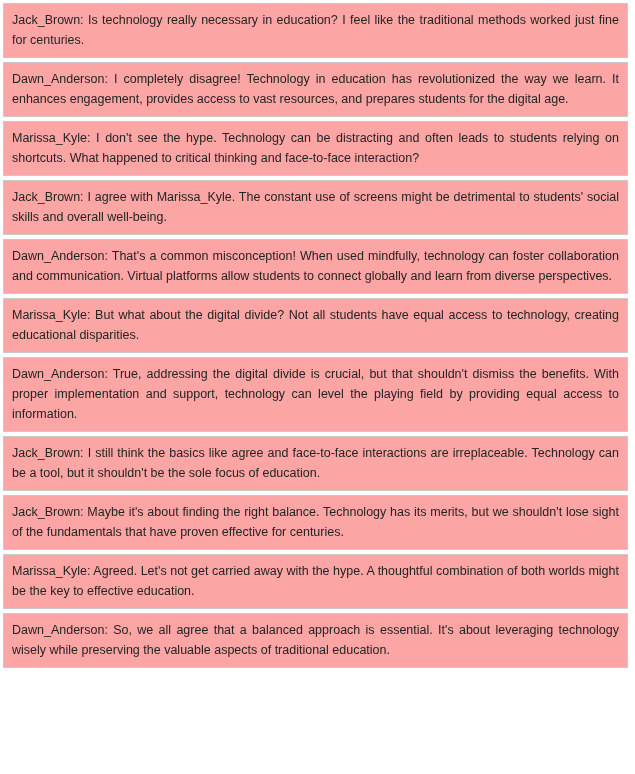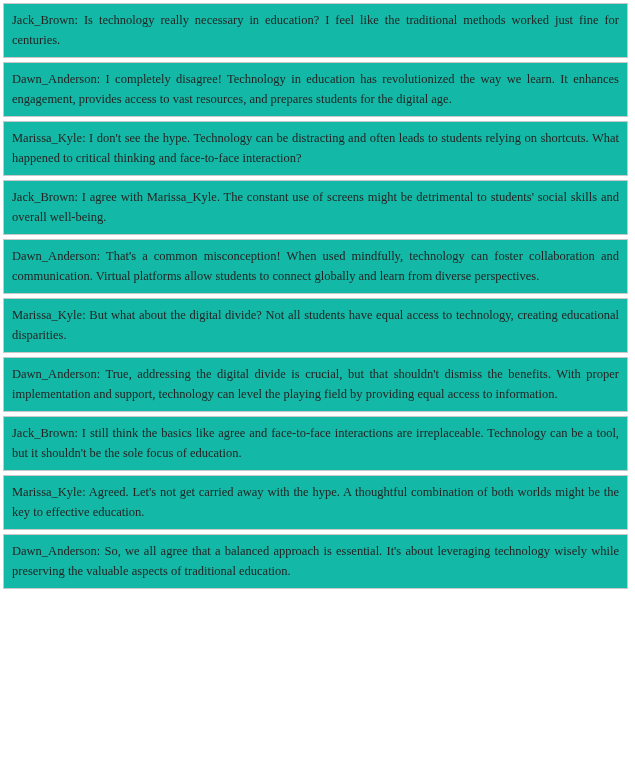--- a/index.html
+++ b/index.html
@@ -14,24 +14,23 @@
     background: #ffffff;
     box-sizing: border-box;
     padding: 3px 7px 8px 3px;
   }
   .chat {
     width: 100%;
   }
   .message {
     box-sizing: border-box;
     border: 1px solid #c9c9c9;
-    background: #14b8a6;
+    background: #fca5a5;
     margin-bottom: 4px;
     padding: 6px 8px 7px 8px;
-    font-family: Liberation Serif, serif;
   }
   .msg-text {
     margin: 0;
     font-size: 12.5px;
     line-height: 20px;
     color: #242424;
     text-align: justify;
   }
   .author {
     color: #242424;
@@ -69,20 +68,23 @@
   <div class="message">
     <p class="msg-text"><span class="author">Dawn_Anderson</span><span class="sep">: </span><span class="body-text">True, addressing the digital divide is crucial, but that shouldn't dismiss the benefits. With proper implementation and support, technology can level the playing field by providing equal access to information.</span></p>
   </div>
 
   <div class="message">
     <p class="msg-text"><span class="author">Jack_Brown</span><span class="sep">: </span><span class="body-text">I still think the basics like agree and face-to-face interactions are irreplaceable. Technology can be a tool, but it shouldn't be the sole focus of education.</span></p>
   </div>
 
 
 
+  <div class="message">
+    <p class="msg-text"><span class="author">Jack_Brown</span><span class="sep">: </span><span class="body-text">Maybe it's about finding the right balance. Technology has its merits, but we shouldn't lose sight of the fundamentals that have proven effective for centuries.</span></p>
+  </div>
 
   <div class="message">
     <p class="msg-text"><span class="author">Marissa_Kyle</span><span class="sep">: </span><span class="body-text">Agreed. Let's not get carried away with the hype. A thoughtful combination of both worlds might be the key to effective education.</span></p>
   </div>
 
   <div class="message">
     <p class="msg-text"><span class="author">Dawn_Anderson</span><span class="sep">: </span><span class="body-text">So, we all agree that a balanced approach is essential. It's about leveraging technology wisely while preserving the valuable aspects of traditional education.</span></p>
   </div>
 </div>
 </div>

